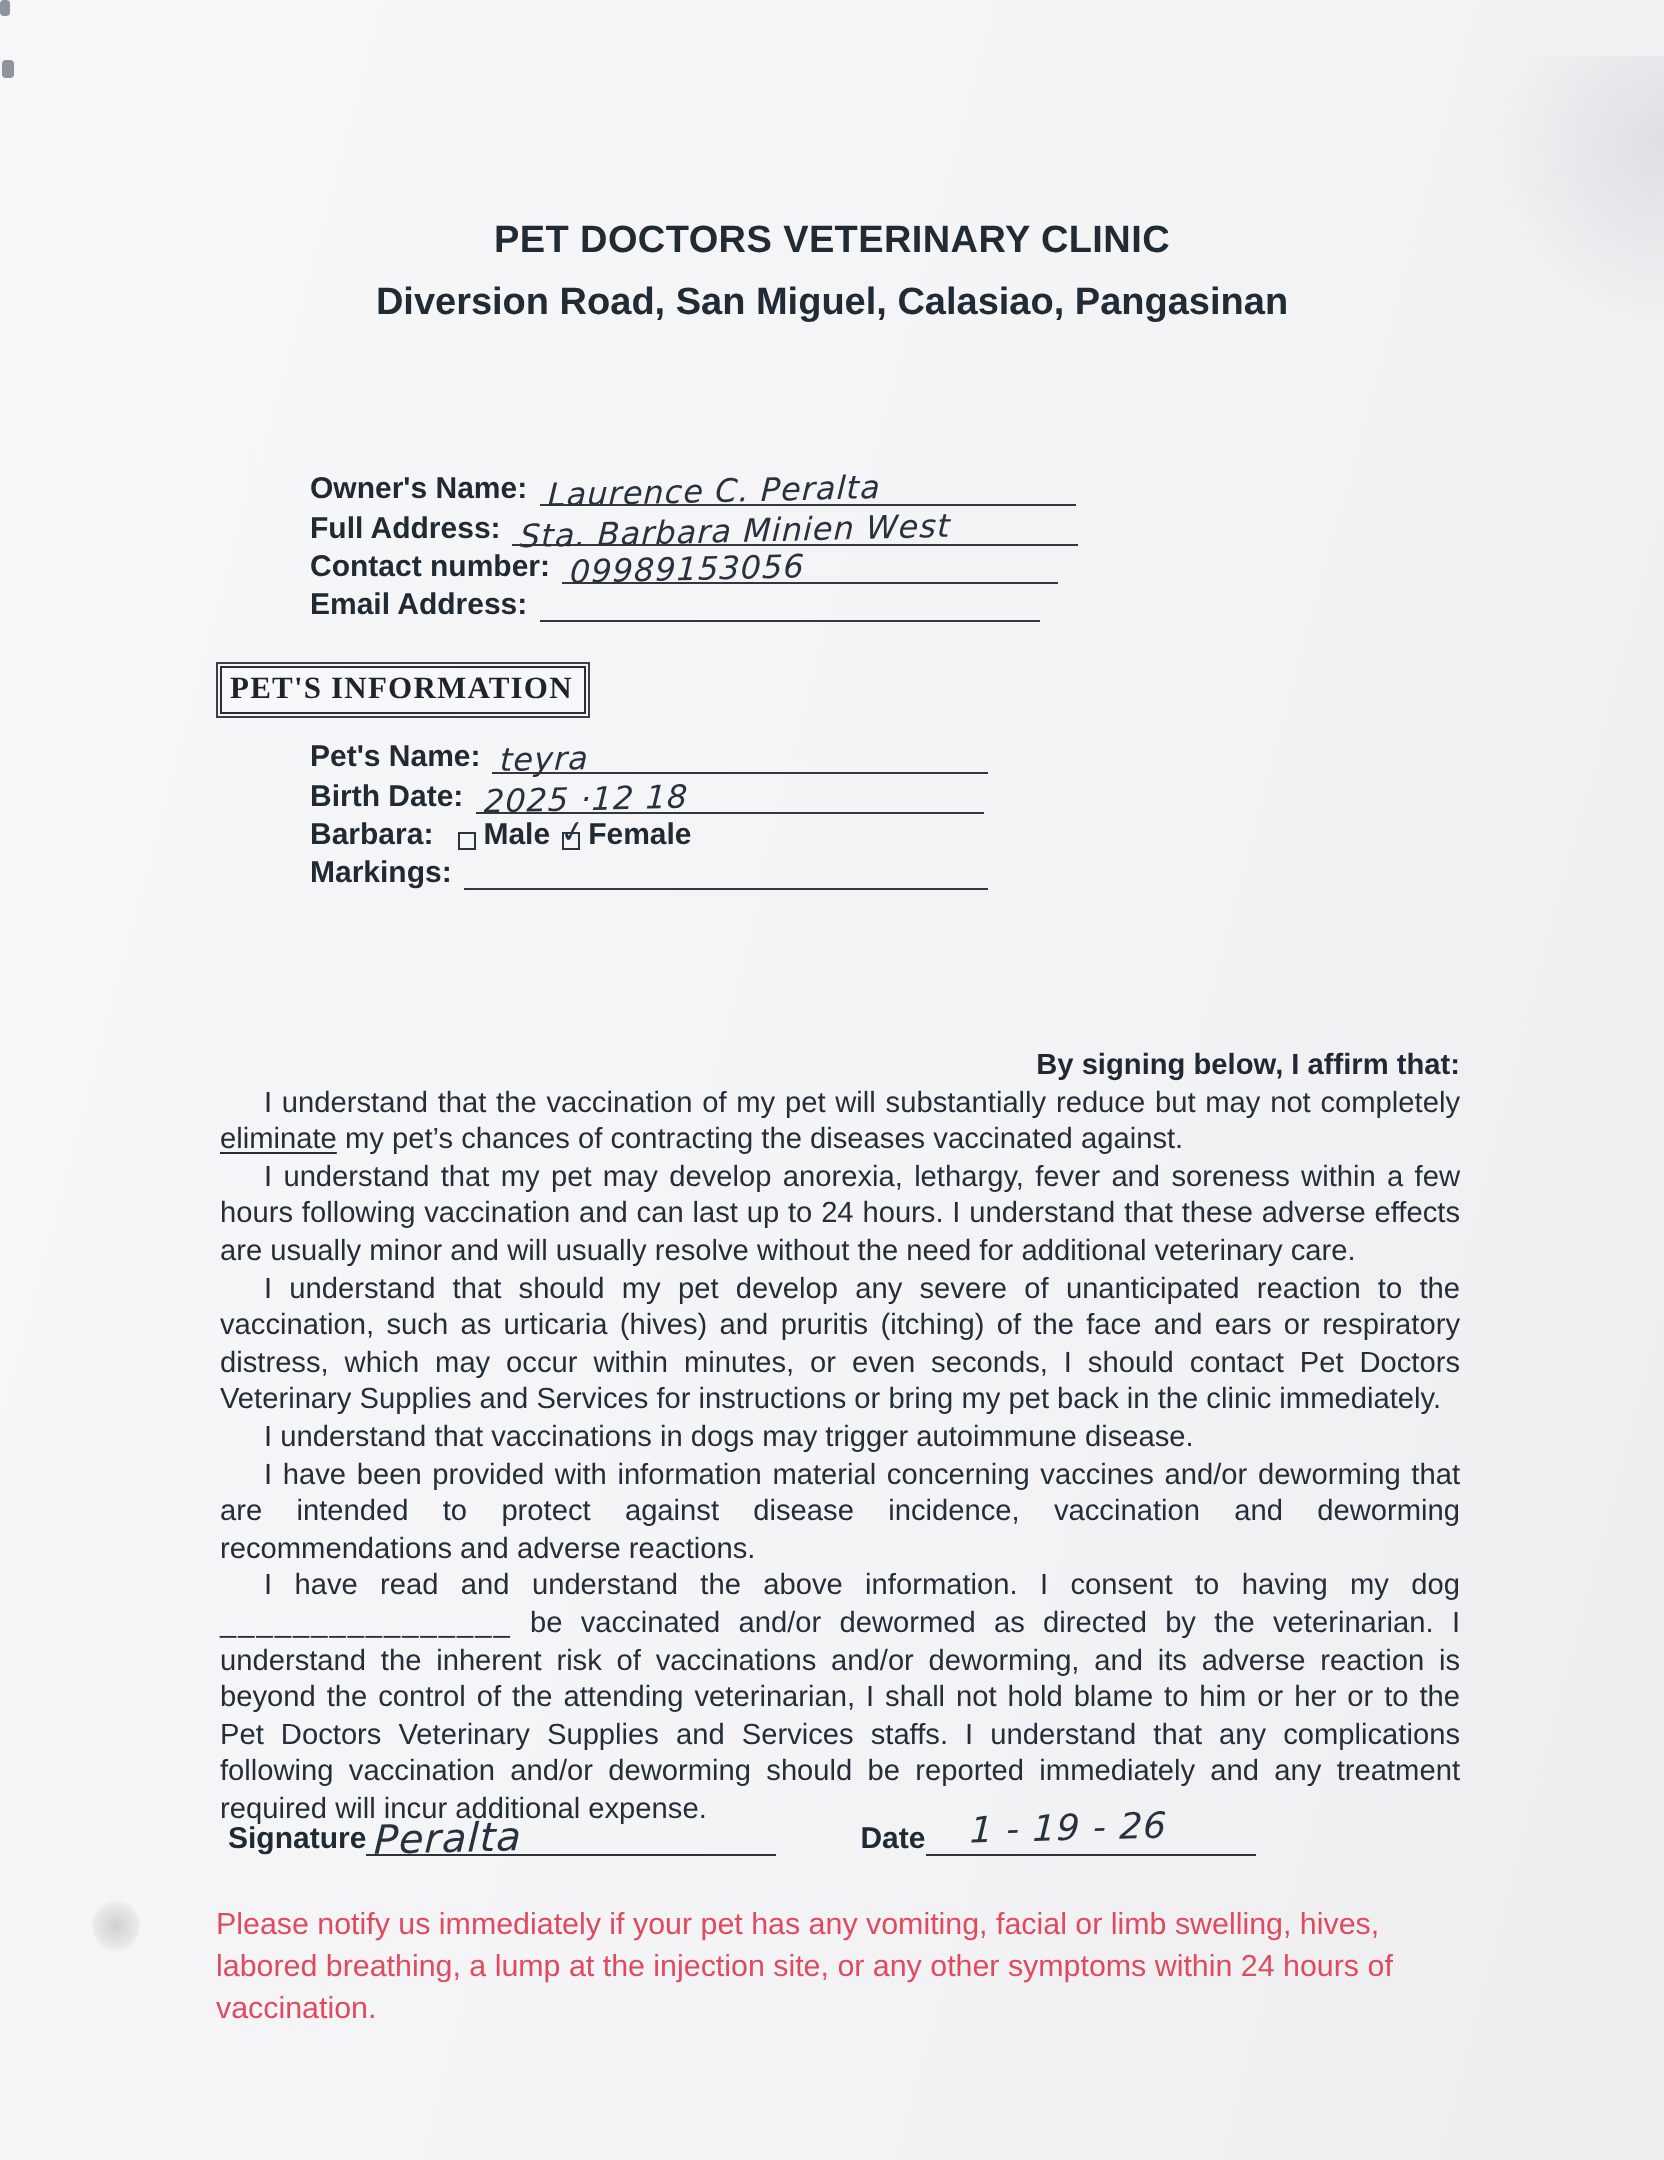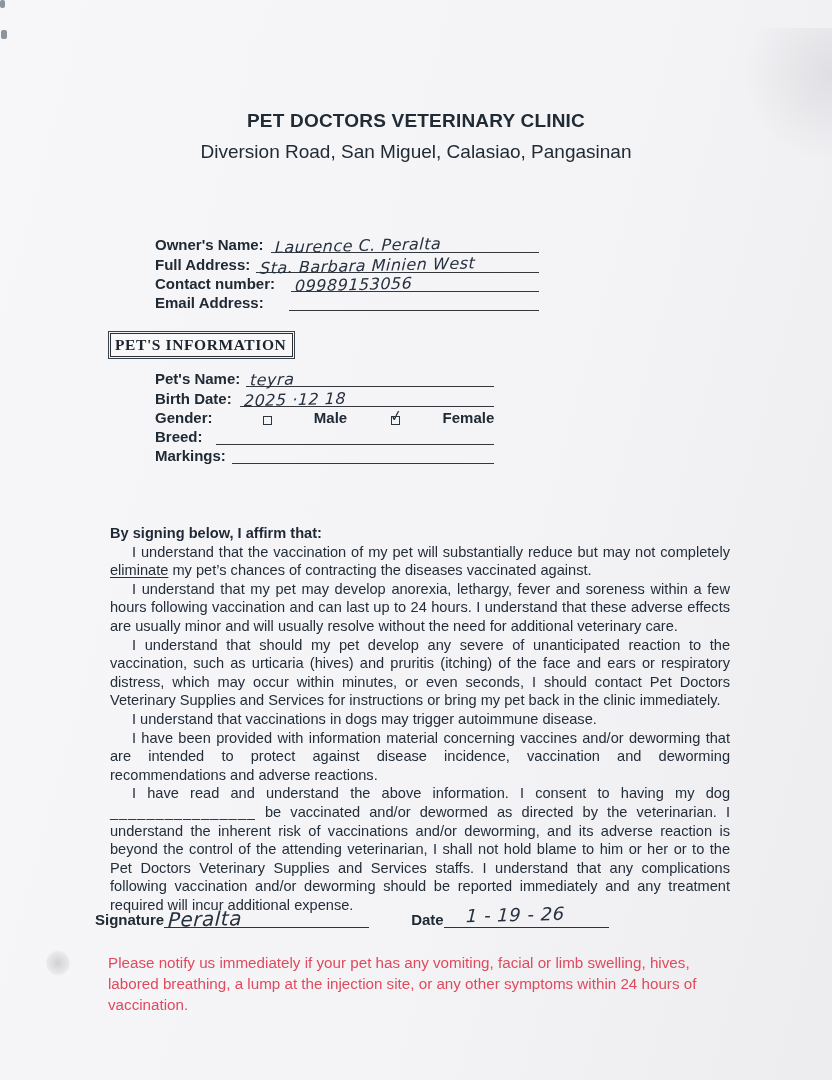--- a/index.html
+++ b/index.html
@@ -13,57 +13,57 @@
   .speck { position:absolute; background:#8e949c; border-radius:2px; }
   .speck.s1 { left:0; top:9;  width:5px; height:8px; }
   .speck.s2 { left:1px; top:30px; width:6px; height:9px; }
   .smudge { position:absolute; left:46px; top:950px; width:24px; height:26px; border-radius:50%;
     background:radial-gradient(circle at 50% 50%, rgba(140,140,145,.35), rgba(160,160,165,.15) 60%, transparent 75%); }
   .crease { position:absolute; left:728px; top:28px; width:104px; height:150px;
     background:radial-gradient(ellipse at 100% 30%, rgba(190,190,198,.35), transparent 60%); }
 
   .doc-header { position:absolute; top:110px; left:0; width:100%; text-align:center; }
   .doc-title { font-size:19px; font-weight:bold; letter-spacing:.2px; color:#212b36; }
-  .doc-subtitle { font-size:19px; font-weight:normal; margin-top:9px; color:#212b36; }
+  .doc-subtitle { font-size:19px; font-weight:bold; margin-top:9px; color:#212b36; }
 
   .section-heading {
     position:absolute; left:110px; display:inline-block;
     font-family:"Liberation Serif", serif; font-weight:bold; font-size:15.5px; letter-spacing:.6px;
     color:#1d242e; padding:2px 6px 2px 4px;
     border:1.6px solid #2a2f36; outline:1px solid #3a4048; outline-offset:1px;
     background:rgba(255,255,255,.25);
   }
   #owner-heading { top:196px; }
   #pet-heading   { top:333px; }
 
   .fields { position:absolute; left:155px; }
   #owner-fields { top:234px; }
   #pet-fields   { top:368px; }
-  .field-row { display:flex; align-items:flex-end; height:19.3px;justify-content:space-between; }
+  .field-row { display:flex; align-items:flex-end; height:19.3px; }
   .field-label { font-weight:bold; font-size:15px; white-space:nowrap; padding-right:6px; color:#202a35; }
   .write-line { display:inline-block; border-bottom:1.6px solid #34383d; height:17px; position:relative; }
   .handwriting {
     font-family:"DejaVu Sans", sans-serif; font-style:italic; font-size:16px; color:#273140;
     display:inline-block; transform:rotate(-1.4deg) skewX(-4deg); white-space:nowrap;
     position:absolute; left:4px; bottom:-3px; letter-spacing:.5px;
   }
   .cb { display:inline-block; width:9px; height:9px; border:1.5px solid #2b3540; margin:0 4px 1px 6px;
         vertical-align:middle; position:relative; }
   .cb .tick { position:absolute; left:-2px; top:-10px; font-size:15px; font-weight:bold;
         color:#273140; transform:rotate(-10deg); font-family:"DejaVu Sans", sans-serif; }
   .gender-opt { font-weight:bold; font-size:15px; color:#202a35; }
 
   .consent { position:absolute; left:110px; top:524px; width:620px; }
-  .consent-heading { font-weight:bold; font-size:14.6px; line-height:18.6px; color:#1f2834; }
+  .consent-heading { font-weight:bold; font-size:14.6px; line-height:18.6px; color:#1f2834;text-align:right; }
   .consent p { font-size:14.6px; line-height:18.6px; text-align:justify; text-indent:22px;
                color:#242e3a; margin:0; }
   .consent .u { text-decoration:underline; text-underline-offset:2px; }
   .consent .blank { letter-spacing:1px; }
 
-  .sig-row { position:absolute; left:95px; top:908px; width:620px; display:flex; align-items:flex-end; }
+  .sig-row { position:absolute; left:114px; top:908px; width:620px; display:flex; align-items:flex-end; }
   .sig-label { font-weight:bold; font-size:15px; color:#202a35; }
   .sig-line { display:inline-block; border-bottom:1.8px solid #2f3338; height:20px; position:relative; }
   #signature-line { width:205px; }
   #date-line { width:165px; }
   .sig-gap { width:42px; }
   .sig-hand { font-size:20px; bottom:-4px; }
   .date-hand { font-size:18px; left:22px; bottom:2px; }
 
   .notice { position:absolute; left:108px; top:952px; width:624px;
     font-size:15.2px; line-height:21px; color:#e04a5e; font-weight:500; }
@@ -120,33 +120,27 @@
         <span class="handwriting">teyra</span>
       </span>
     </div>
     <div class="field-row">
       <span class="field-label">Birth Date:</span>
       <span class="write-line" style="width:254px">
         <span class="handwriting">2025 ·12 18</span>
       </span>
     </div>
     <div class="field-row">
-      <span class="field-label">Gender:</span>
+      <span class="field-label">Barbara:</span>
       <span class="cb"></span>
       <span class="gender-opt">Male</span>
       <span class="cb">
           <span class="tick">✓</span>
         </span>
       <span class="gender-opt">Female</span>
-    </div>
-    <div class="field-row">
-      <span class="field-label">Breed:</span>
-      <span class="write-line" style="width:278px">
-        <span class="handwriting"></span>
-      </span>
     </div>
     <div class="field-row">
       <span class="field-label">Markings:</span>
       <span class="write-line" style="width:262px">
         <span class="handwriting"></span>
       </span>
     </div>
   </div>
 
   <div class="consent">

